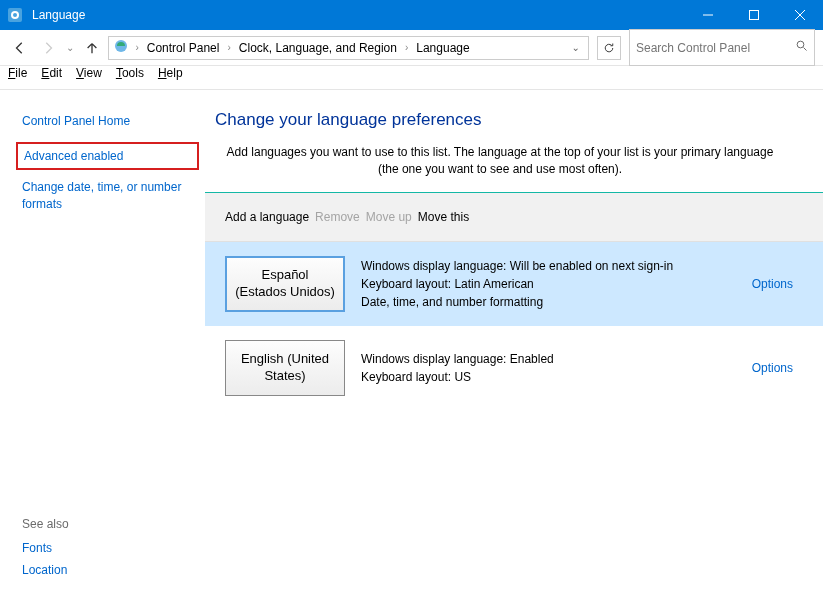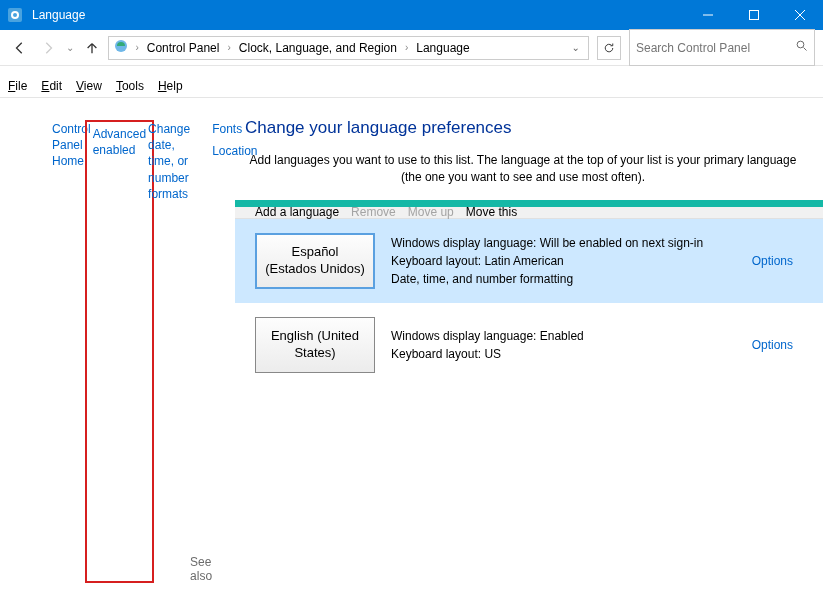--- a/index.html
+++ b/index.html
@@ -20,38 +20,38 @@
 .addr { flex: 1; display: flex; align-items: center; height: 24px; border: 1px solid #ccc; padding: 0 4px; gap: 2px; font-size: 12px; }
 .addr .crumb { color: #000; padding: 0 2px; }
 .addr .caret { color: #888; font-size: 10px; padding: 0 4px; }
 .addr .historybtn { margin-left: auto; color: #666; font-size: 10px; padding: 0 4px;}
 .refresh { width: 24px; height: 24px; border: 1px solid #ccc; display: flex; align-items: center; justify-content: center; margin-left: 4px; }
 .searchbox { width: 186px; height: 37px; border: 1px solid #ccc; margin-left: 4px; display: flex; align-items: center; padding: 0 6px; color: #777; }
 .searchbox input { border: none; outline: none; flex: 1; font-size: 12px; color: #777; }
 .searchbox .sicon { color: #666; }
 
 
-.menubar { height: 24px; display: flex; align-items: center; padding: 0 8px; gap: 14px; font-size: 12px; border-bottom: 1px solid #e5e5e5; margin-top: 8px;}
+.menubar { height: 24px; display: flex; align-items: flex-start; padding: 0 8px; gap: 14px; font-size: 12px; border-bottom: 1px solid #e5e5e5;}
 .menuitem span.ul { text-decoration: underline; }
 
 
 .main { display: flex; height: calc(593px - 30px - 36px - 24px); }
-.sidebar { width: 205px; padding: 20px 12px 12px 22px; display: flex; flex-direction: row; font-size: 12px; margin-left: 30px; }
+.sidebar { width: 205px; padding: 20px 12px 12px 22px; display: flex; flex-direction: column; font-size: 12px; }
 .sidebar a { color: #0066cc; text-decoration: none; display: block; padding: 3px 0; line-height: 1.35; }
 .sidebar a.home { color: #0066cc; margin-bottom: 8px; }
 .sidebar .highlighted { border: 2px solid #d61f1f; padding: 4px 6px; margin: 2px -6px 6px -6px; }
 .sidebar .highlighted a { color: #0066cc; padding:0;}
 .sidebar .seealso { margin-top: auto; color: #6b6b6b; padding-bottom: 6px; }
 .sidebar .bottomlinks a { color: #0066cc; }
 
 .content { flex: 1; padding: 20px 22px 0 10px; }
 .content h1 { color: #003399; font-weight: 400; font-size: 17px; margin-bottom: 14px; }
 .content .desc { font-size: 12px; line-height: 1.4; margin-bottom: 14px; max-width: 570px; text-align: center;}
 
-.toolbar { height: 19px; background: #f1f1f1; border-top: 7px solid #14b8a6; border-bottom: 1px solid #e0e0e0; display:flex; align-items:center; padding: 0 10px; gap: 12px; font-size: 12px; margin: 0 -22px 0 -10px; padding-left: 20px;}
+.toolbar { height: 50px; background: #f1f1f1; border-top: 1px solid #14b8a6; border-bottom: 1px solid #e0e0e0; display:flex; align-items:center; padding: 0 10px; gap: 6px; font-size: 12px; margin: 0 -22px 0 -10px; padding-left: 20px;}
 .toolbar .tbtn { color: #000; }
 .toolbar .tbtn.disabled { color: #a4a4a4; }
 
 .langlist { margin: 0 -22px 0 -10px; }
 .langrow { display: flex; align-items: center; padding: 14px 20px; gap: 16px; border-bottom: 0px solid #eee; }
 .langrow.selected { background: #cde8ff; }
 .langtile { width: 120px; min-height: 56px; border: 1px solid #888; background: linear-gradient(#fdfdfd,#ececec); display:flex; align-items:center; justify-content:center; text-align:center; padding: 8px; font-size: 13px; line-height:1.3;}
 .langrow.selected .langtile { border: 2px solid #5aa0e0; }
 .langinfo { flex: 1; font-size: 12px; line-height: 1.5; }
 .langopt { color: #0066cc; font-size: 12px; padding-right: 10px;}

